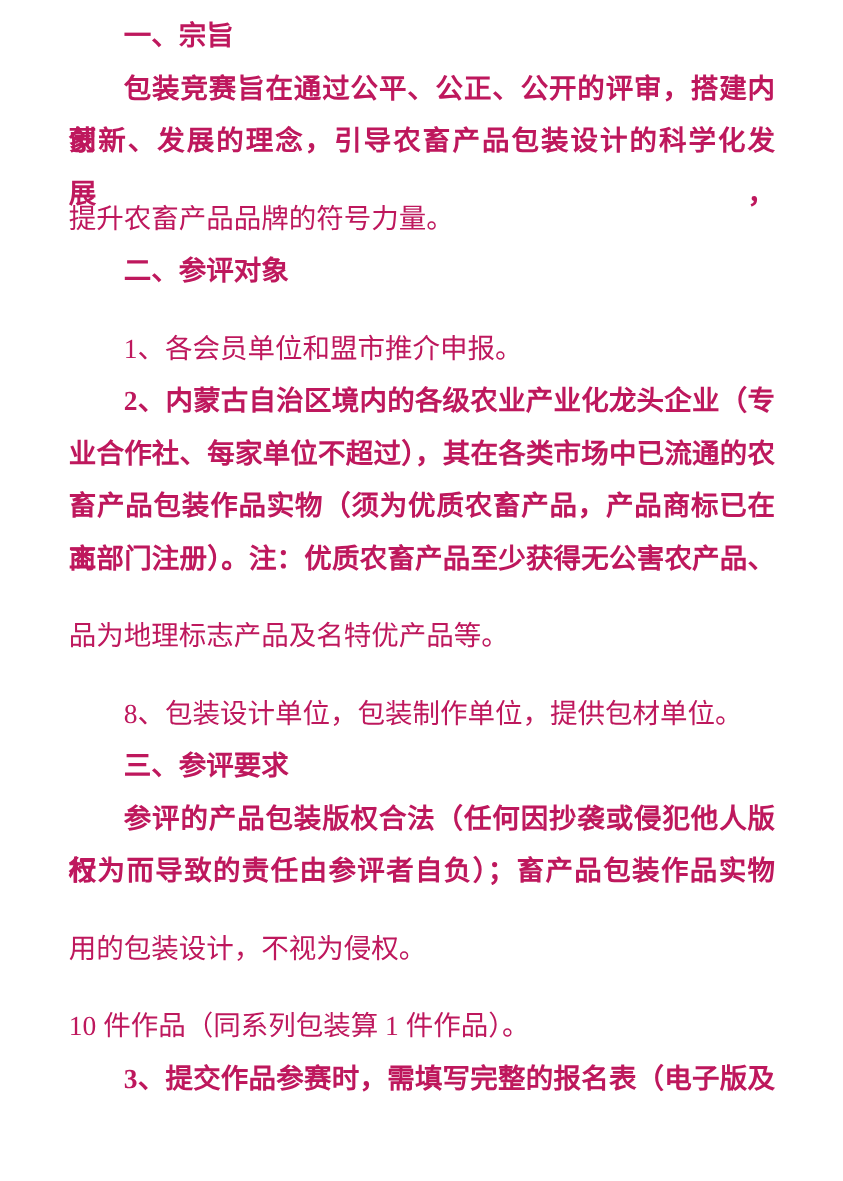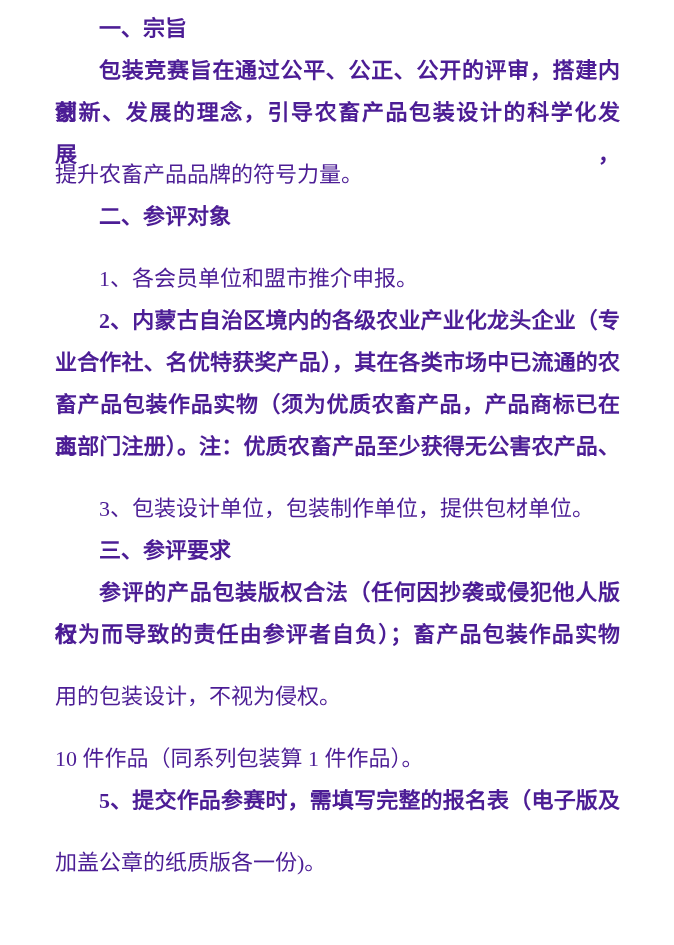--- a/index.html
+++ b/index.html
@@ -7,21 +7,21 @@
     padding: 0;
     background: #ffffff;
   }
   .page {
     position: relative;
     width: 674px;
     height: 945px;
     box-sizing: border-box;
     padding: 8px 54px 0 55px;
     background: #ffffff;
-    color: #4c1d95;
+    color: #be185d;
     font-family: "Liberation Serif", "DejaVu Serif", serif;
     overflow: hidden;
   }
   .ln {
     height: 42px;
     line-height: 42px;
     font-size: 22px;
     white-space: nowrap;
   }
   
@@ -52,24 +52,24 @@
 <body>
 
 <div class="page">
   <div class="ln h i">一、宗旨</div>
   <div class="ln j i">包装竞赛旨在通过公平、公正、公开的评审，搭建内蒙</div>
   <div class="ln j">创新、发展的理念，引导农畜产品包装设计的科学化发展，</div>
   <div class="ln e">提升农畜产品品牌的符号力量。</div>
   <div class="ln h i">二、参评对象</div>
   <div class="ln e i">1、各会员单位和盟市推介申报。</div>
   <div class="ln j i">2、内蒙古自治区境内的各级农业产业化龙头企业（专</div>
-  <div class="ln j">业合作社、名优特获奖产品），其在各类市场中已流通的农</div>
+  <div class="ln j">业合作社、每家单位不超过），其在各类市场中已流通的农</div>
   <div class="ln j">畜产品包装作品实物（须为优质农畜产品，产品商标已在工</div>
   <div class="ln j">商部门注册）。注：优质农畜产品至少获得无公害农产品、</div>
-  <div class="ln e i">3、包装设计单位，包装制作单位，提供包材单位。</div>
+  <div class="ln e">品为地理标志产品及名特优产品等。</div>
+  <div class="ln e i">8、包装设计单位，包装制作单位，提供包材单位。</div>
   <div class="ln h i">三、参评要求</div>
   <div class="ln j i">参评的产品包装版权合法（任何因抄袭或侵犯他人版权</div>
   <div class="ln j">行为而导致的责任由参评者自负）；畜产品包装作品实物</div>
   <div class="ln e">用的包装设计，不视为侵权。</div>
   <div class="ln e">10 件作品（同系列包装算 1 件作品）。</div>
-  <div class="ln j i">5、提交作品参赛时，需填写完整的报名表（电子版及</div>
-  <div class="ln e">加盖公章的纸质版各一份)。</div>
+  <div class="ln j i">3、提交作品参赛时，需填写完整的报名表（电子版及</div>
 </div>
 
 </body></html>

